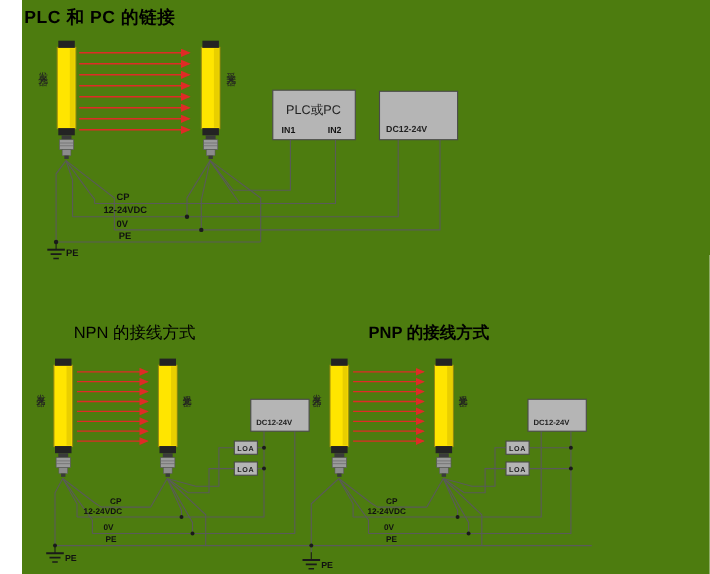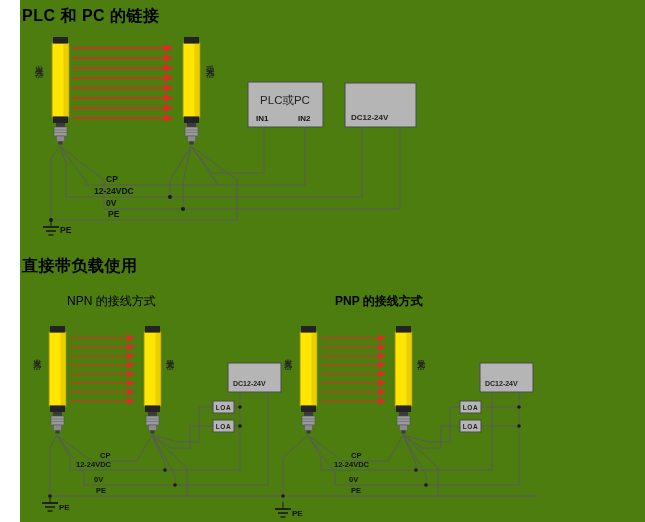--- a/index.html
+++ b/index.html
@@ -1,19 +1,19 @@
 <!DOCTYPE html>
 <html><head>
 <meta charset="utf-8">
 <style>
   html,body{margin:0;padding:0;background:#fff;}
   .canvas{position:relative;width:645px;height:522px;background:#4d7c0f;overflow:hidden;
           font-family:"Liberation Sans","DejaVu Sans",sans-serif;color:#111;margin-left:20px;}
   .h-title{position:absolute;margin:0;font-size:16px;font-weight:bold;color:#000;letter-spacing:0.5px;}
-  .subtitle{position:absolute;font-size:12px;font-weight:500;color:#000;}
+  .subtitle{position:absolute;font-size:15px;font-weight:500;color:#000;}
   .vlabel{position:absolute;writing-mode:vertical-rl;text-orientation:upright;
           font-size:9px;line-height:1.25;color:#222;letter-spacing:2px;}
   .vlabel.small{font-size:8.5px;letter-spacing:1.5px;}
   svg{position:absolute;left:0;overflow:visible;}
   svg text{font-family:"Liberation Sans","DejaVu Sans",sans-serif;fill:#1a1a1a;}
   .boxtitle{font-size:11.5px;fill:#222;}
   .pinlbl{font-size:8px;font-weight:bold;fill:#111;}
   .dclbl1{font-size:8px;font-weight:bold;fill:#222;}
   .dclbl2{font-size:7px;font-weight:bold;fill:#222;}
   .loalbl{font-size:6.5px;font-weight:bold;letter-spacing:0.6px;fill:#222;}
@@ -113,21 +113,20 @@
     <text class="bl1" x="86" y="176">0V</text>
     <text class="bl1" x="88" y="187">PE</text>
 
     <use href="#gnd" x="31" y="190"></use>
     <text class="gpe1" x="40" y="203">PE</text>
   </svg>
 
   <div class="vlabel" style="left:13px;top:58px;">发光器</div>
   <div class="vlabel" style="left:184px;top:58px;">受光器</div>
 
-  <h2 class="h-title" style="left:2px;top:256px;">直接带负载使用</h2>
   <div class="subtitle" style="left:47px;top:293px;">NPN 的接线方式</div>
   <div class="subtitle" style="left:315px;top:293px;font-weight:bold;">PNP 的接线方式</div>
 
   <svg style="top:318px;" width="645" height="204" viewBox="0 0 645 204">
 
     <g>
       <use href="#tower" x="29" y="8"></use>
       <use href="#conn" x="31" y="94"></use>
       <use href="#tower" x="124" y="8"></use>
       <use href="#conn" x="126" y="94"></use>

